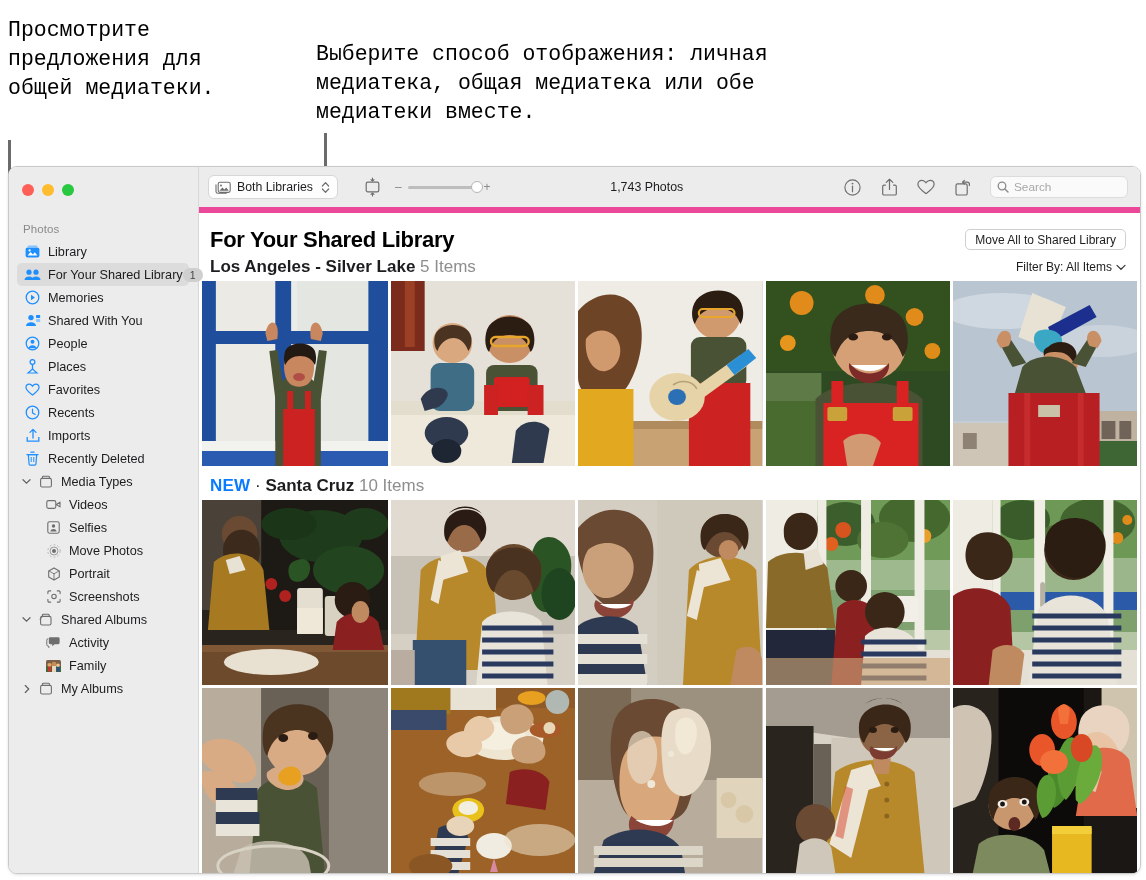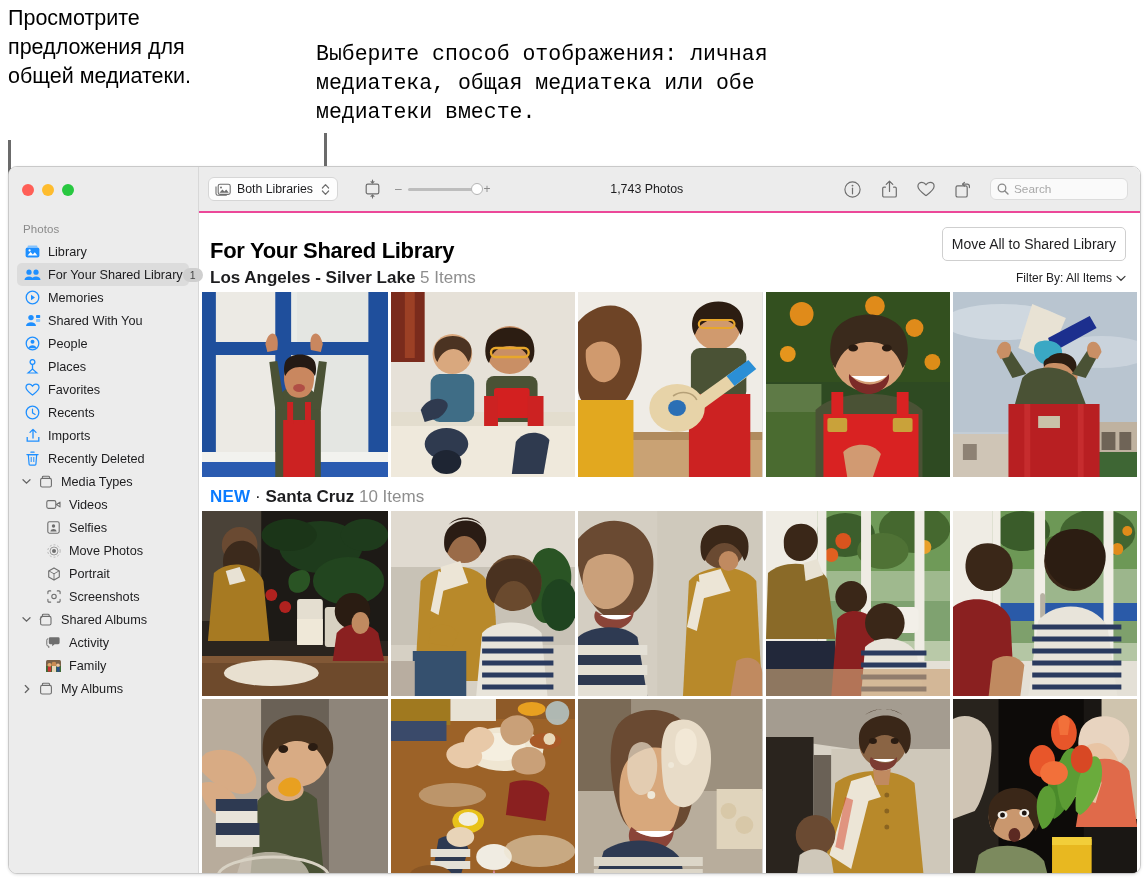--- a/index.html
+++ b/index.html
@@ -12,21 +12,21 @@
 
   
   .callout {
     position: absolute;
     font-family: "Liberation Sans", "DejaVu Sans", sans-serif;
     font-size: 21.5px;
     line-height: 29px;
     color: #000;
     white-space: pre-line;
   }
-  #callout-left  { left: 8px;  top: 4px;  width: 210px; }
+  #callout-left  { left: 8px;  top: 16px;  width: 210px; font-family: Liberation Mono, monospace; }
   #callout-right { left: 316px; top: 40px; width: 560px; font-family: Liberation Mono, monospace; }
 
   .leader {
     position: absolute;
     width: 3px;
     background: #6b6b6b;
   }
   .leader-tick {
     position: absolute;
     height: 3px;
@@ -112,21 +112,21 @@
   .sb-item.group { padding-left: 19px; }
 
   svg.icn { display: block; }
 
   
   #main { flex: 1 1 auto; display: flex; flex-direction: column; min-width: 0; background: #fff; }
 
   #toolbar {
     height: 46px;
     background: #ececec;
-    border-bottom: 2px solid #ec4899;
+    border-bottom: 6px solid #ec4899;
     display: flex; align-items: center;
     padding: 0 12px 0 9px;
     gap: 0;
     flex: 0 0 46px;
     justify-content: flex-end;
   }
   .popup {
     display: flex; align-items: center; gap: 6px;
     height: 24px;
     background: #fdfdfd;
@@ -178,23 +178,23 @@
   .hdr-row {
     display: flex; align-items: flex-end; justify-content: space-between;
     padding: 14px 14px 0 11px;
   }
   .page-title { font-size: 22px; font-weight: 700; color: #000; letter-spacing: -.3px; }
   .btn-move {
     height: 21px;
     border: 1px solid #cfcfcf;
     border-radius: 5px;
     background: #fff;
-    font-size: 14px;
+    font-size: 12px;
     color: #1d1d1f;
-    padding: 16px 9px;
+    padding: 5px 9px;
     display: flex; align-items: center;
     margin-bottom: 3px;
   }
   .sub-row {
     display: flex; align-items: center; justify-content: space-between;
     padding: 4px 14px 4px 11px;
   }
   .sub-left { font-size: 17px; color: #1d1d1f; }
   .sub-left .place { font-weight: 600; }
   .sub-left .items { color: #8e8e8e; font-weight: 400; }

